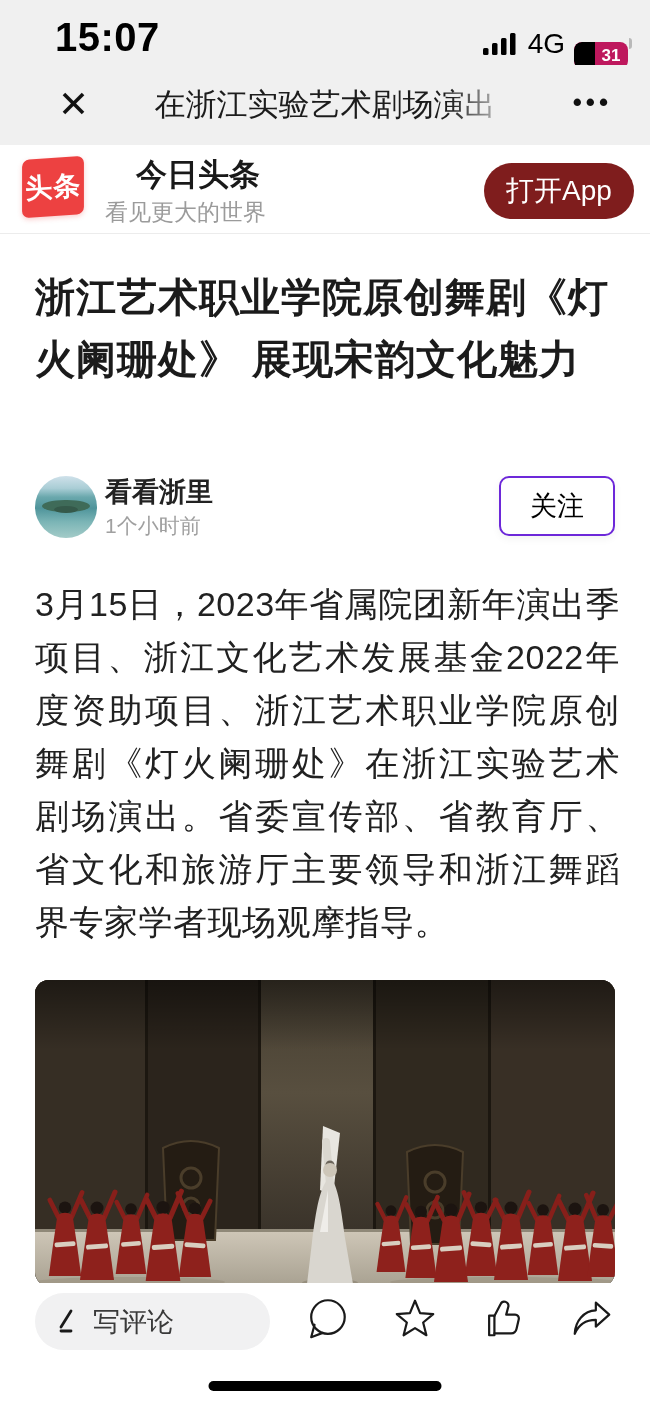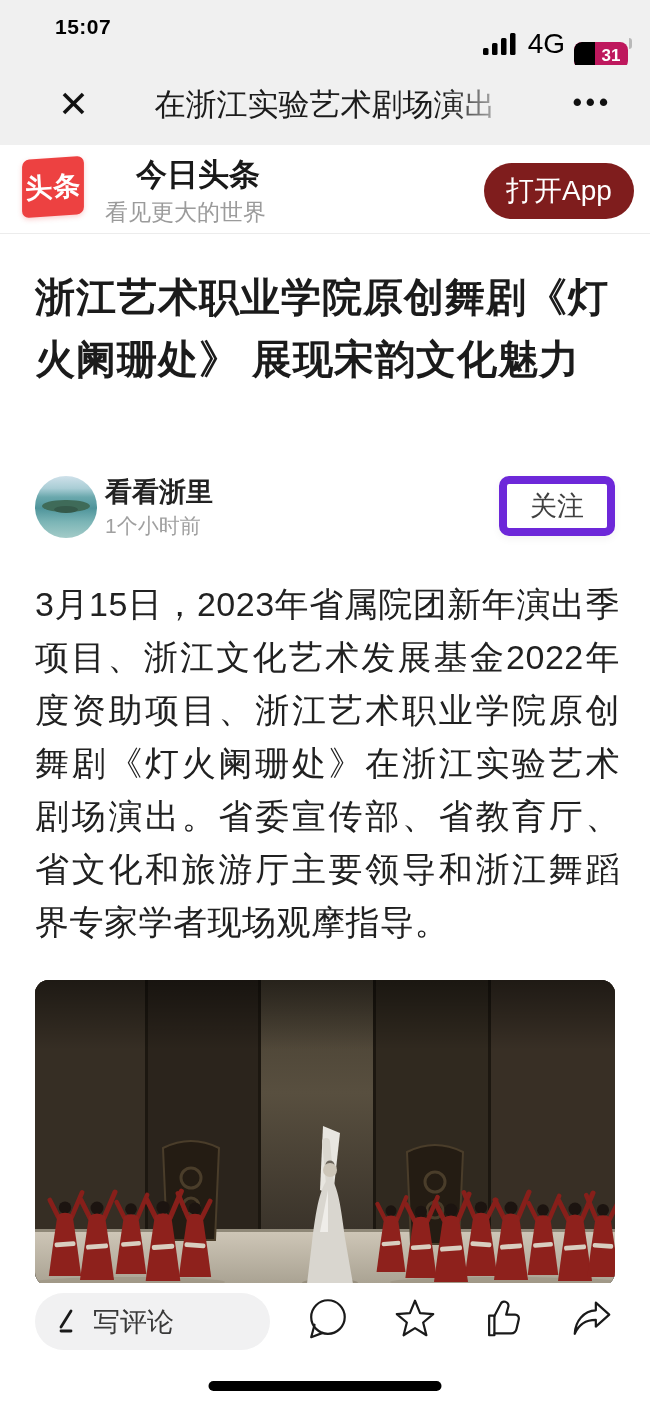--- a/index.html
+++ b/index.html
@@ -3,21 +3,21 @@
 <meta charset="utf-8">
 <style>
   * { margin:0; padding:0; box-sizing:border-box; }
   html,body { width:650px; }
   body {
     position:relative; width:650px; height:1407px; background:#ffffff;
     font-family:"Liberation Sans","DejaVu Sans",sans-serif; overflow:hidden;
   }
   
   .status-bar { position:absolute; top:0; left:0; right:0; height:65px; background:#f0f0f0; }
-  .status-time { position:absolute; left:55px; top:15px; font-size:21px; font-weight:700; color:#000; letter-spacing:.5px; }
+  .status-time { position:absolute; left:55px; top:15px; font-size:40px; font-weight:700; color:#000; letter-spacing:.5px; }
   .status-right { position:absolute; right:18px; top:18px; display:flex; align-items:center; gap:9px; }
   .net-label { font-size:28px; color:#000; }
   .battery { position:relative; width:54px; height:27px; border-radius:8px; background:#be185d; overflow:hidden;margin-top:24px; }
   .battery-fill { position:absolute; left:0; top:0; bottom:0; width:21px; background:#000; border-radius:8px 0 0 8px; }
   .battery-pct { position:absolute; left:22px; right:2px; top:0; bottom:0; display:flex; align-items:center; justify-content:center; font-size:17px; font-weight:700; color:#fff; }
   .battery-nub { width:3px; height:11px; background:#b9b9b9; border-radius:0 3px 3px 0; margin-left:1px; }
   
   .nav-bar { position:absolute; top:65px; left:0; right:0; height:80px; background:#f0f0f0; }
   .nav-close { position:absolute; left:58px; top:50%; transform:translateY(-52%); font-size:37px; font-weight:300; color:#111; line-height:1; cursor:pointer; }
   .nav-title { position:absolute; left:50%; top:50%; transform:translate(-50%,-50%); width:390px; text-align:center;
@@ -38,23 +38,23 @@
   
   .article-title { position:absolute; top:266px; left:35px; width:582px; font-size:40px; font-weight:700;
     line-height:62px; color:#1b1b1b; letter-spacing:1px; }
   .author-row { position:absolute; top:474px; left:35px; width:580px; height:66px; }
   .avatar { position:absolute; left:0; top:2px; width:62px; height:62px; border-radius:50%; overflow:hidden;
     background:linear-gradient(180deg,#cfe1ea 0%,#a9cdd5 20%,#6aa8ad 34%,#4f949b 52%,#7bb5b6 74%,#a3cbc8 100%); cursor:pointer; }
   .avatar .islands { position:absolute; left:12%; top:38%; width:76%; height:20%; background:#3f6b59; border-radius:50%; }
   .avatar .islands2 { position:absolute; left:30%; top:48%; width:40%; height:12%; background:#35594a; border-radius:50%; }
   .author-name { position:absolute; left:70px; top:0; font-size:27px; font-weight:700; color:#222; cursor:pointer; }
   .author-time { position:absolute; left:70px; top:38px; font-size:21px; color:#a0a0a0; }
-  .follow-btn { position:absolute; right:0; top:2px; width:116px; height:60px; background:#fff; border:8px solid #6d28d9;
+  .follow-btn { position:absolute; right:0; top:2px; width:116px; height:60px; background:#fff; border:2px solid #6d28d9;
     border-radius:10px; box-shadow:0 3px 8px rgba(0,0,0,.05); display:flex; align-items:center; justify-content:center;
-    font-size:27px; color:#404040; cursor:pointer; }
+    font-size:27px; color:#000000; cursor:pointer; }
   .article-body { position:absolute; top:578px; left:35px; width:585px; font-size:34px; line-height:53px;
     color:#212121; text-align:justify; letter-spacing:.5px; }
   .article-image { position:absolute; top:980px; left:35px; width:580px; height:306px; border-radius:14px;
     overflow:hidden; cursor:pointer; background:#2e271e; }
   .article-image svg { display:block; }
   
   .bottom-bar { position:absolute; top:1283px; left:0; right:0; height:104px; background:#fff; z-index:5; }
   .comment-pill { position:absolute; left:35px; top:10px; width:235px; height:57px; border-radius:29px; background:#f1f1f2;
     display:flex; align-items:center; gap:14px; padding-left:20px; cursor:text; }
   .comment-pill .ph { font-size:27px; color:#3a3a3a; }

